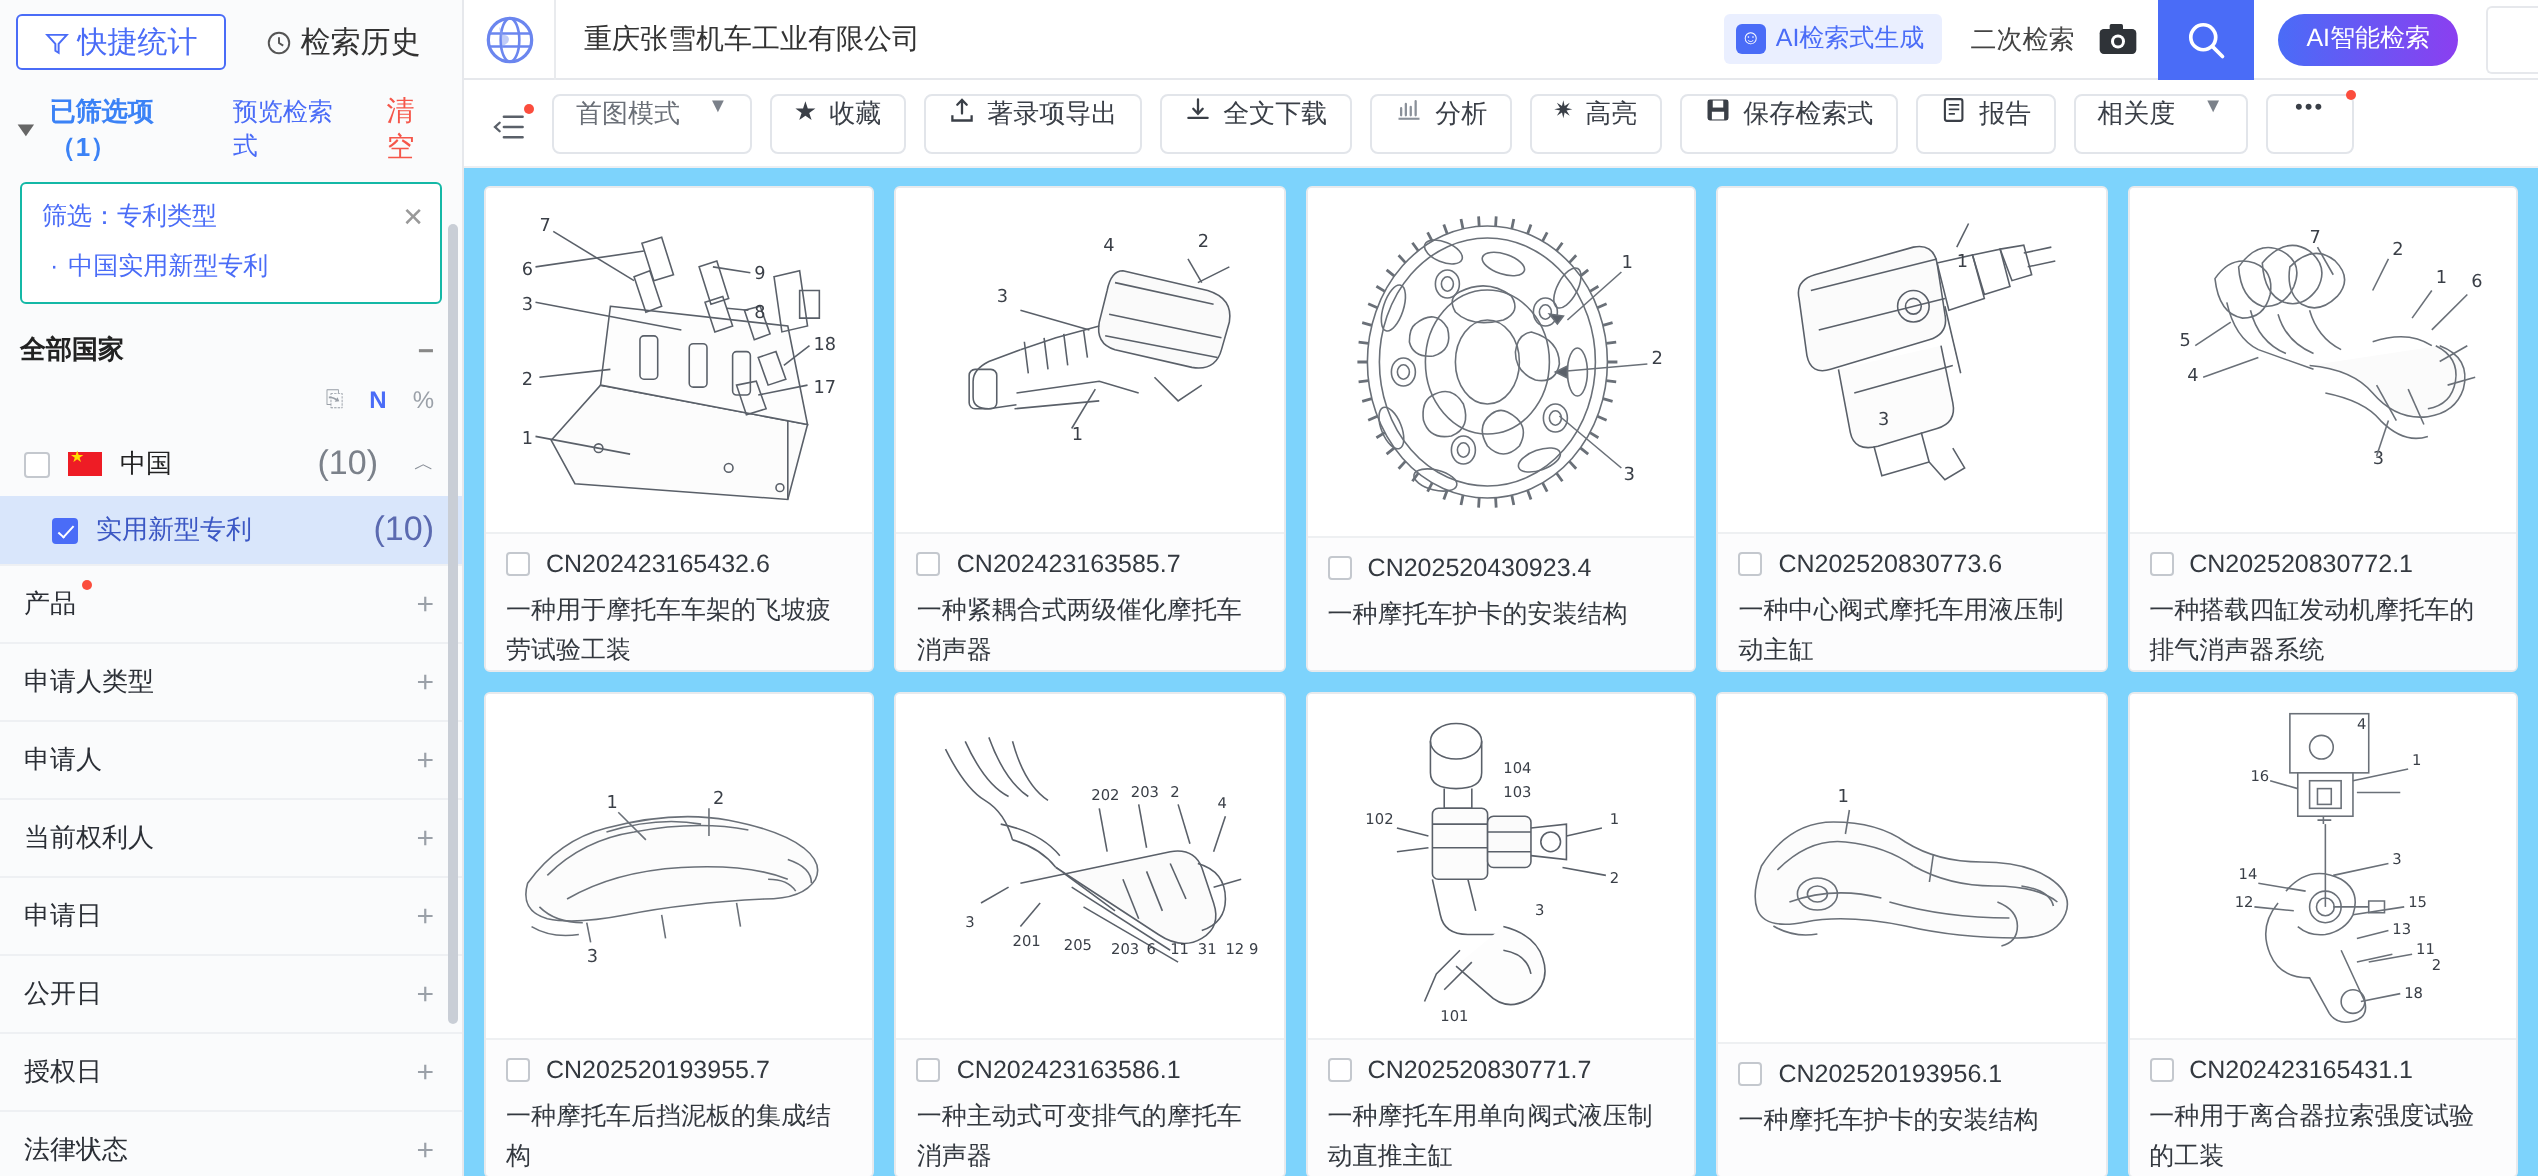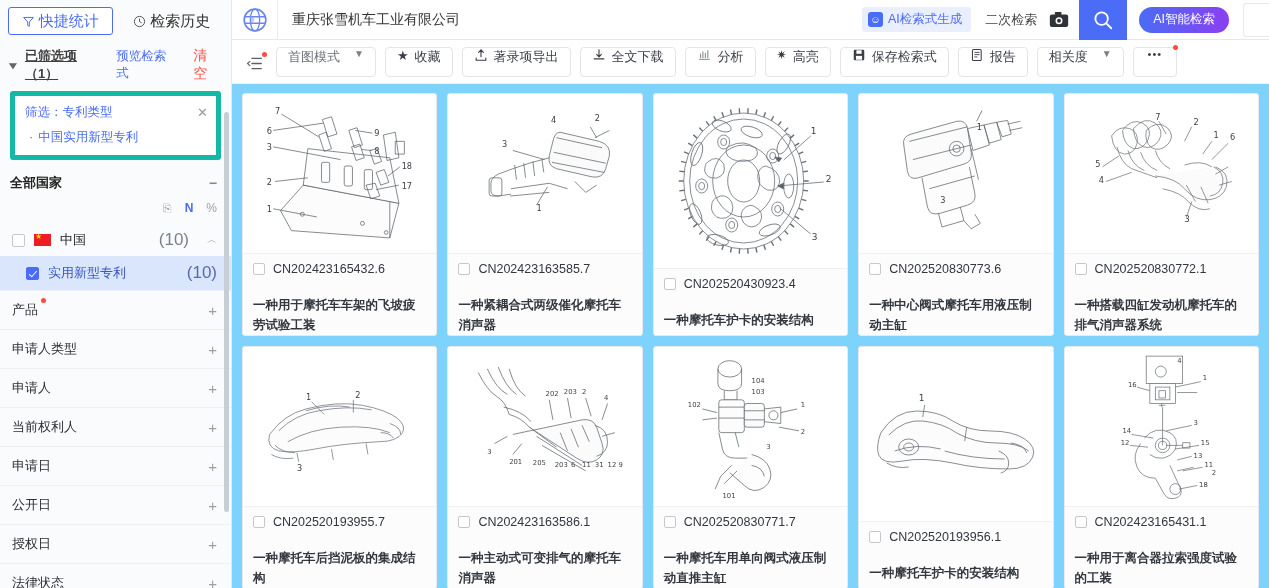--- a/index.html
+++ b/index.html
@@ -22,25 +22,25 @@
     display: flex; align-items: center; justify-content: center; gap: 4px;
     font-size: 15px; cursor: pointer;
   }
   .sb-tab.active { border: 1px solid #4a6cf7; color: #4a6cf7; background: #fff; }
   .sb-tab.plain { color: #333; }
   .sb-sec-head {
     display: flex; align-items: center; gap: 7px;
     padding: 6px 10px 6px 8px; font-size: 13px; color: #2b2f36;
   }
   .chev { color: #666; font-size: 10px; transform: scaleX(1.4); }
-  .sb-sec-head .title { font-weight: 600; color: #404040; text-decoration: underline; }
+  .sb-sec-head .title { font-weight: 600; color: #3b82f6; }
   .link-blue { color: #4a6cf7; font-size: 12.5px; cursor: pointer; margin-left: auto; }
   .link-red { color: #f5564a; font-size: 14px; cursor: pointer; margin-left: 8px; }
   .filter-box {
-    margin: 2px 10px 0 10px; border: 5px solid #14b8a6; border-radius: 3px;
+    margin: 2px 10px 0 10px; border: 1px solid #14b8a6; border-radius: 3px;
     background: #fff; padding: 8px 8px 9px 10px;
   }
   .filter-row1 { display: flex; align-items: center; font-size: 12.5px; color: #4a6cf7; }
   .filter-x { margin-left: auto; color: #999; font-size: 13px; cursor: pointer; }
   .filter-row2 { font-size: 12.5px; color: #4a6cf7; margin-top: 8px; padding-left: 4px; }
   .filter-row2:before { content: "·"; margin-right: 5px; color: #4a6cf7; }
 
   .all-countries {
     display: flex; align-items: center; padding: 14px 14px 6px 10px;
     font-size: 13px; color: #222; font-weight: 600;
@@ -161,21 +161,21 @@
   .card-img {
     height: 174px; background: #fff; display: flex; align-items: center;
     justify-content: center; overflow: hidden;
   }
   .card-img svg { width: 100%; height: 100%; }
   .card-body { border-top: 1px solid #eef0f2; background: #fcfcfd; padding: 8px 10px 0 10px; flex: 1; }
   .card-num { display: flex; align-items: center; gap: 8px; }
   .card-num .cbox { width: 12px; height: 12px; }
   .card-num span { font-size: 12.5px; color: #33383f; }
   .card-title {
-    margin-top: 19px; font-size: 12.5px; color: #33383f; line-height: 1.62; font-weight: bold;
+    margin-top: 6px; font-size: 12.5px; color: #33383f; line-height: 1.62;
   }
 </style>
 </head>
 <body>
 
 <div class="sidebar">
 
   <div class="sb-tabs">
     <div class="sb-tab active">
       <svg width="13" height="13" viewBox="0 0 16 16">

